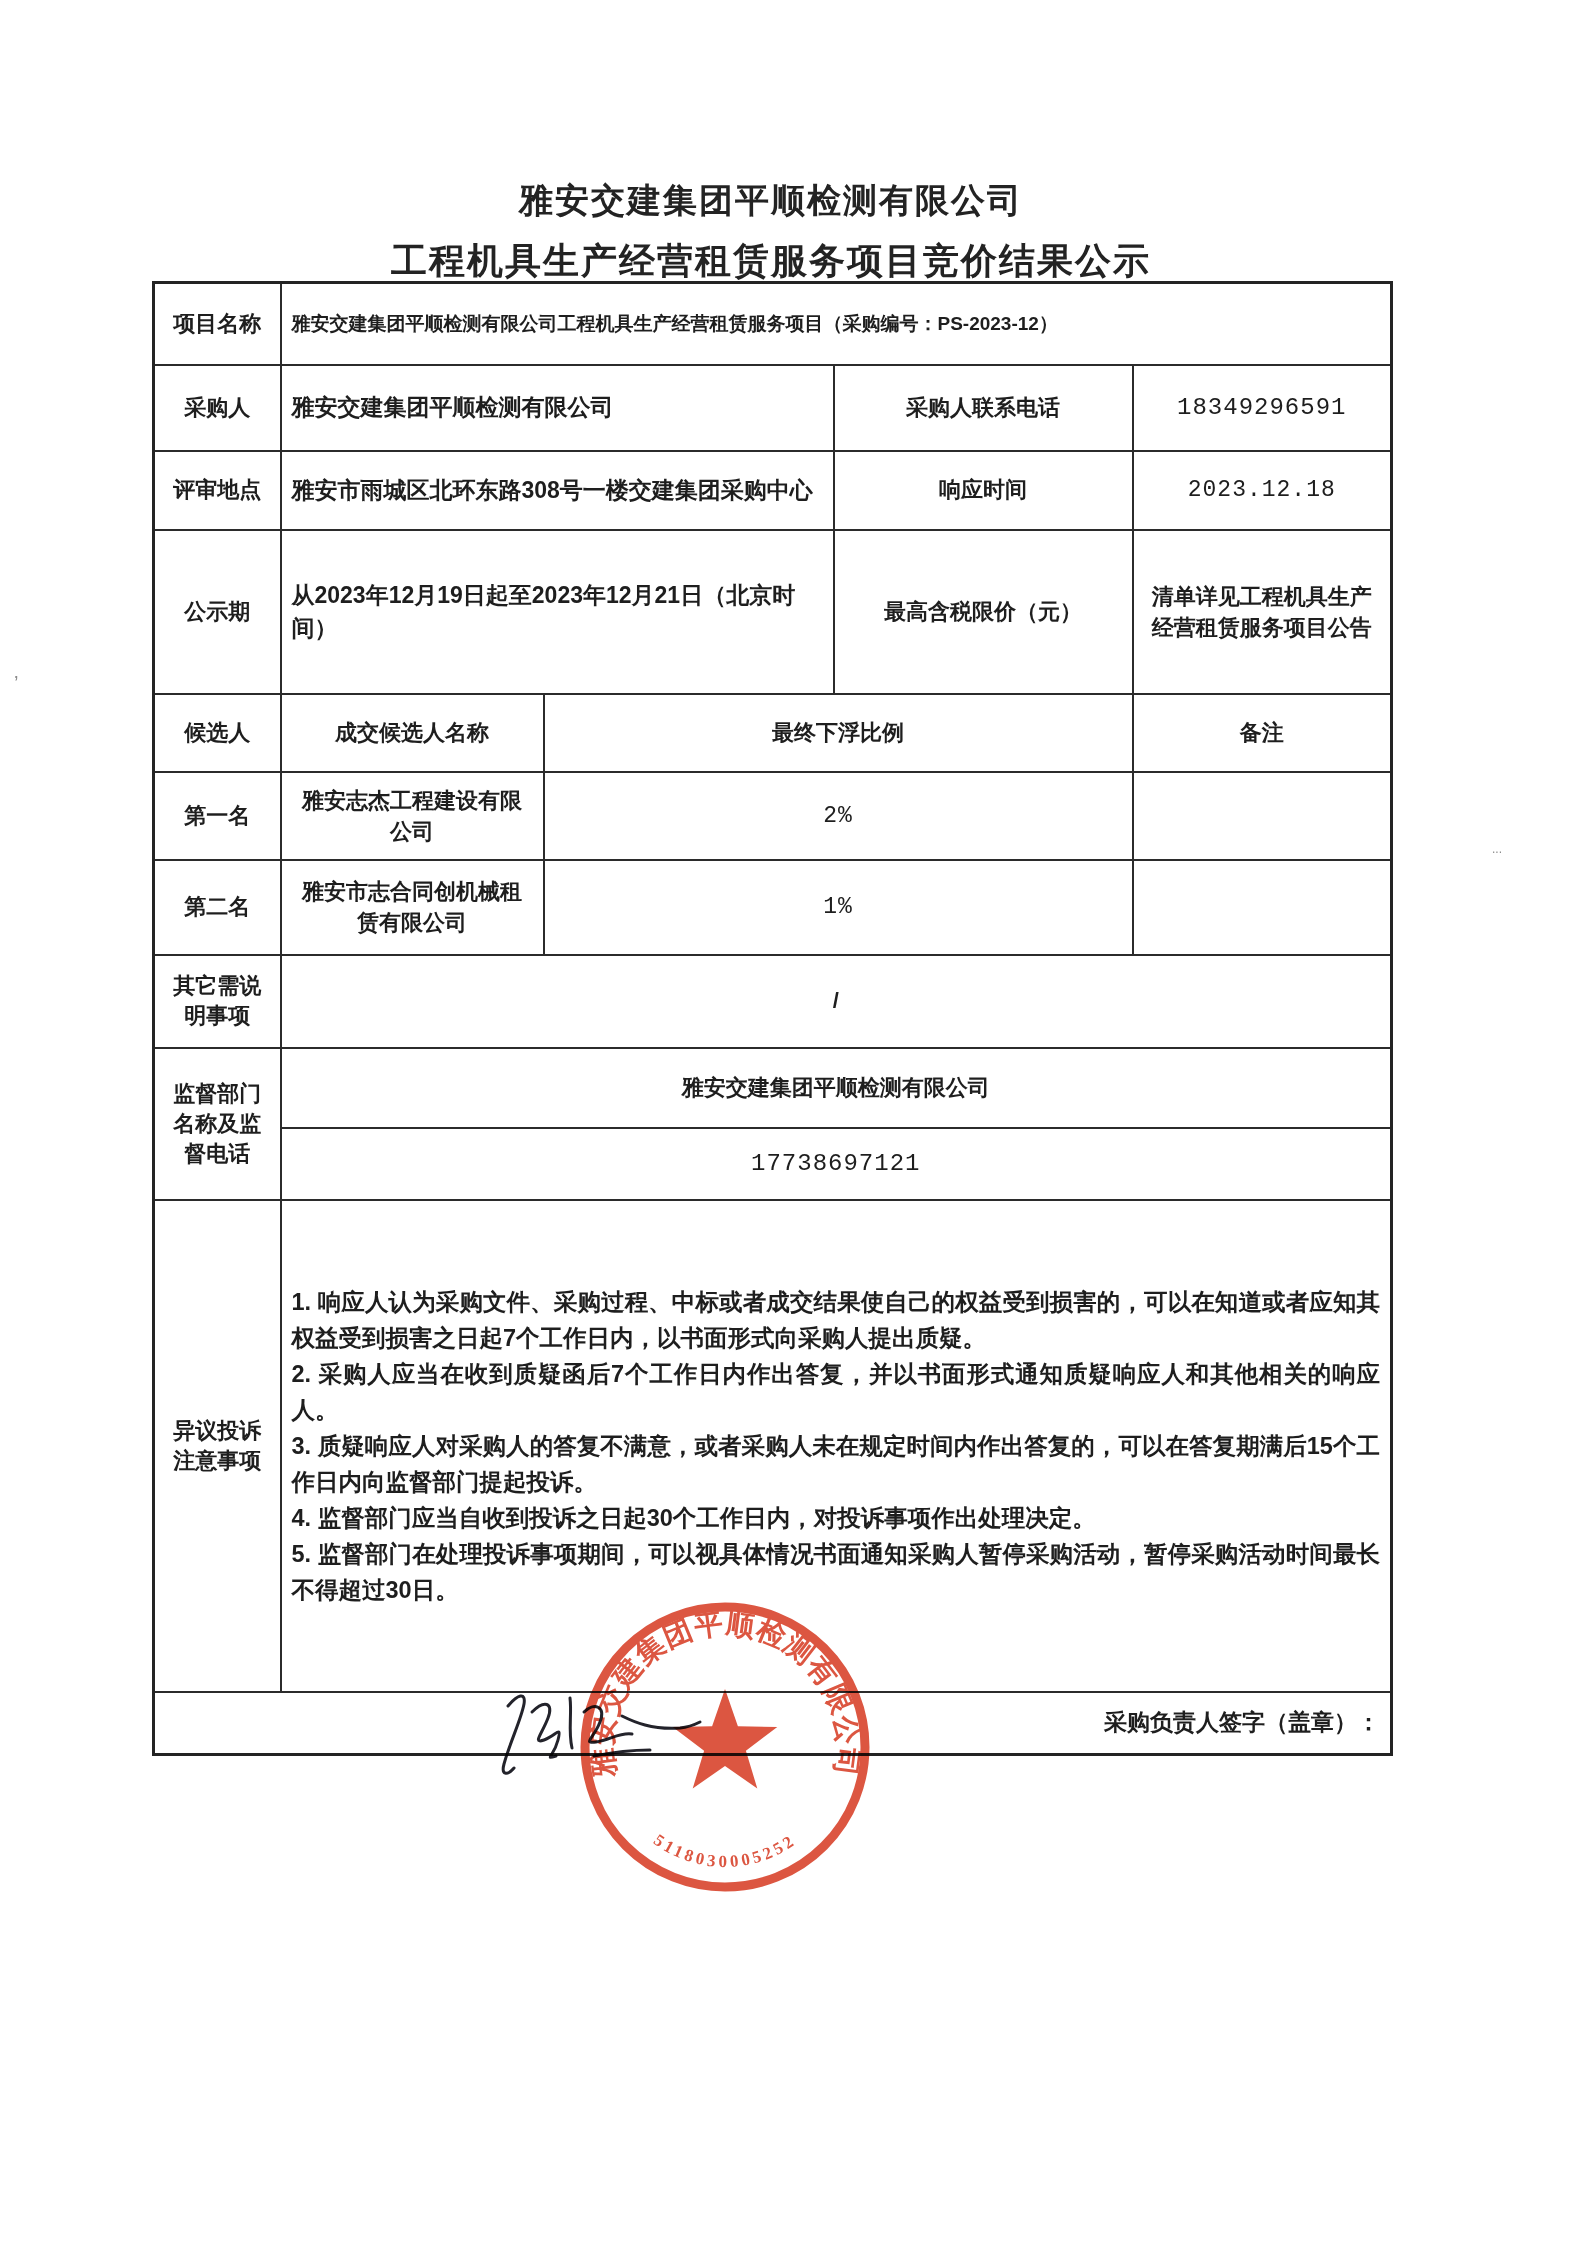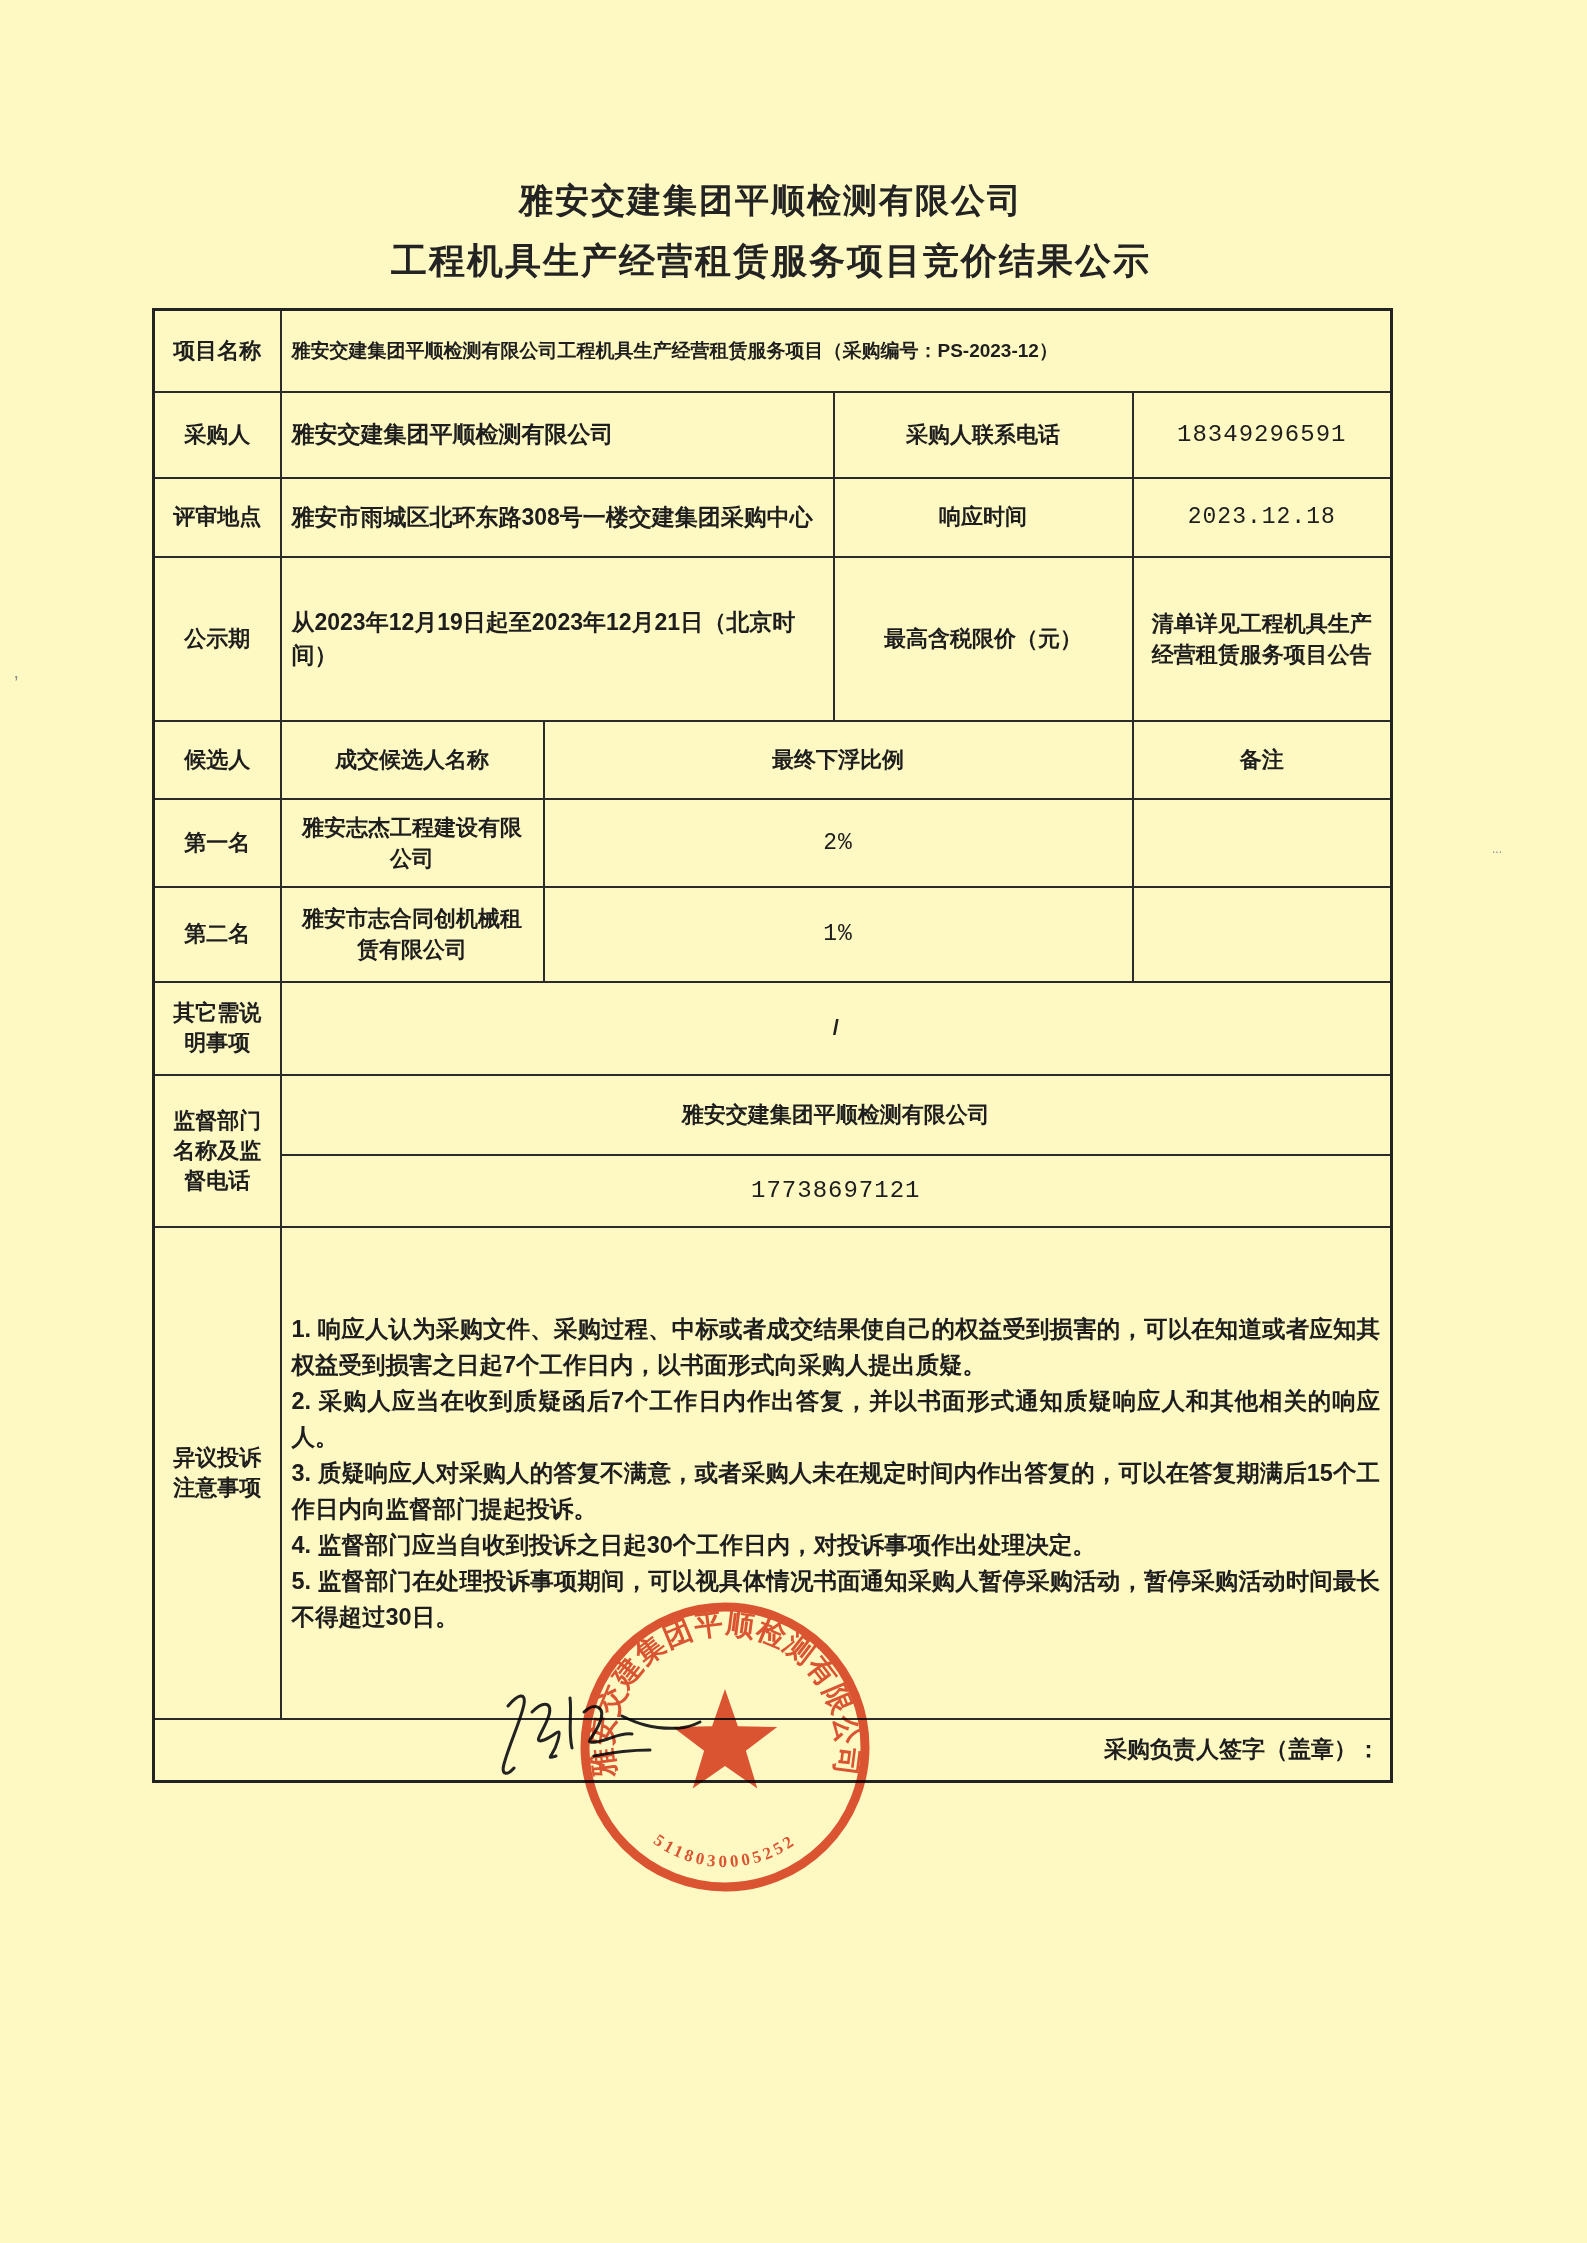--- a/index.html
+++ b/index.html
@@ -1,32 +1,32 @@
 <!DOCTYPE html>
 <html><head>
 <meta charset="utf-8">
 <style>
   html,body { margin:0; padding:0; background:#e8e8e8; }
   .page {
     position:relative; width:1587px; height:2243px; margin:0 auto;
-    background:#fef9c3; overflow:hidden;
+    background:#ffffff; overflow:hidden;
     font-family:"Liberation Sans", sans-serif; color:#1c1c1c;
   }
   .doc-title { position:absolute; left:152px; top:178px; width:1238px; text-align:center;
     font-weight:900; color:#232323; }
   .doc-title .t1 { font-size:34px; letter-spacing:2px; }
   .doc-title .t2 { font-size:36px; margin-top:13px; letter-spacing:2px; }
 
   table.main {
     position:absolute; left:152px; top:281px; width:1238px;
     border-collapse:collapse; table-layout:fixed;
     font-size:22px; font-weight:700; color:#1e1e1e;
   }
   table.main td, table.main th { border:2px solid #2b2b2b; padding:2px 10px; vertical-align:middle; }
-  table.main { border:3px solid #232323;margin-top:27px; }
+  table.main { border:3px solid #232323; }
   th.lbl { font-weight:700; text-align:center; padding:2px 16px; font-size:22px; line-height:30px; }
   td.val-left { text-align:left; line-height:33px; padding:2px 12px; }
   td.center { text-align:center; }
   td.tight { padding:2px 28px; line-height:31px; }
   .num { font-family:Liberation Mono, monospace; font-weight:400; font-size:24px; letter-spacing:1px; }
   td.notice-cell { text-align:left; padding:6px 14px; }
   .notice-item { font-size:23.5px; line-height:36px; text-align:justify; }
   td.sign-row { text-align:right; padding-left:8px; font-size:23px; }
 
   .stamp { position:absolute; left:572px; top:1594px; width:306px; height:306px;

